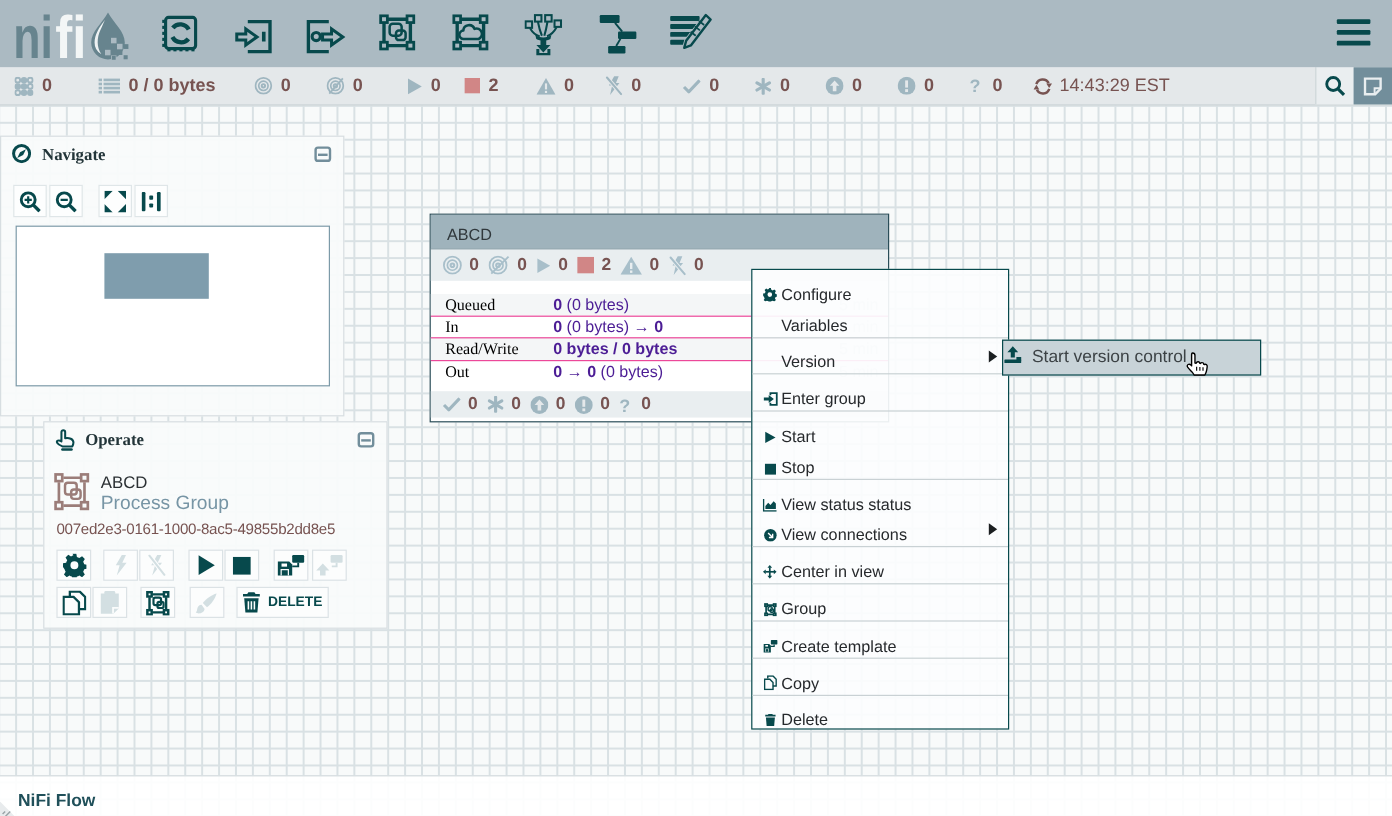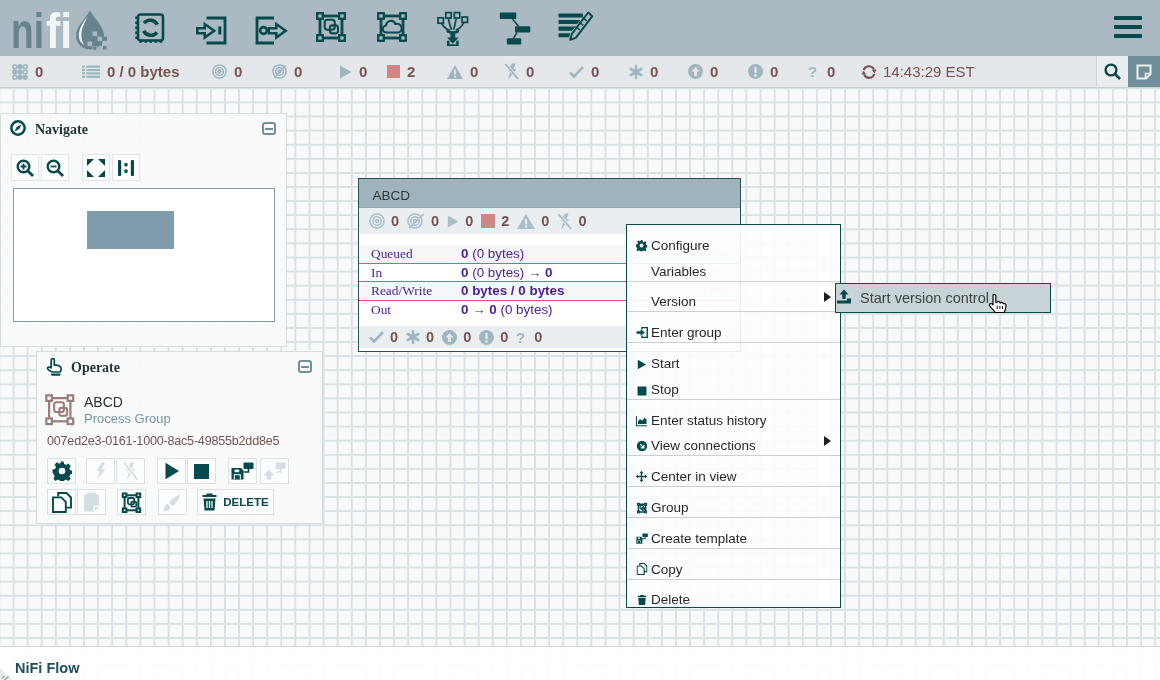--- a/index.html
+++ b/index.html
@@ -35,39 +35,39 @@
 .phead { position:absolute; left:0; top:0; width:100%; height:30px; }
 .ptitle { position:absolute; left:34px; top:7.5px; font-family:"Liberation Serif", serif; font-weight:bold; font-size:14px; color:#233539; }
 .pmin { position:absolute; right:10px; top:8px; width:14px; height:13px; border:2px solid #728e9b; border-radius:3px; }
 .pmin:after { content:""; position:absolute; left:1px; right:1px; top:3.5px; height:2px; background:#728e9b; }
 .zbtn { position:absolute; width:28px; height:27px; top:40px; background:#fdfefe; border:1px solid #dfe6e8; display:flex; align-items:center; justify-content:center; }
 #minimap { position:absolute; left:12px; top:74px; width:262px; height:134px; background:#fff; border:1px solid #7c9aa8; }
 #minimap .mrect { position:absolute; left:73px; top:22px; width:87px; height:38px; background:#7f9dad; }
 
 #op-pgicon { position:absolute; left:6.5px; top:41px; }
 #op-name { position:absolute; left:47px; top:42px; font-size:14px; color:#2b3033; }
-#op-type { position:absolute; left:47px; top:59px; font-size:13px; color:#7795a5; }
+#op-type { position:absolute; left:47px; top:59px; font-size:16px; color:#7795a5; }
 #op-uuid { position:absolute; left:10px; top:82px; font-size:12.6px; letter-spacing:-0.22px; color:#775351; }
 .obtn { position:absolute; width:29px; height:26px; background:#fcfdfd; border:1px solid #dbe2e5; display:flex; align-items:center; justify-content:center; }
 .orow1 { top:106px; } .orow2 { top:137px; }
 #delbtn { position:absolute; top:137px; left:160px; width:77px; height:26px; background:#fcfdfd; border:1px solid #dbe2e5; display:flex; align-items:center; justify-content:center; color:#07494c; font-weight:bold; font-size:11.5px; }
 
 #pg { position:absolute; left:358px; top:178px; width:383px; height:174px; border:1.5px solid #2a4d58; background:#fff; }
 #pg-head { height:29px; background:#9fb3bc; border-bottom:1px solid #93a7b0; }
 #pg-head span { position:absolute; left:13.5px; top:9px; font-size:13.5px; color:#30383c; }
 .pg-iconrow { height:26px; background:#e9eef0; display:flex; align-items:center; padding-left:10px; }
 .pg-iconrow .stat { margin-left:8px; }
 .pg-iconrow .stat:first-child { margin-left:0; }
 .pg-iconrow .scount { margin-left:6px; }
 .pg-iconrow .scount { font-size:14.5px; margin-left:6px; }
 .pg-stats { font-size:13.4px; }
 .pg-row { height:18.4px; line-height:18.4px; position:relative; border-top:1px solid #ec4899; }
 .pg-row:first-child { border-top:none; }
 .pg-row.odd { background:#f4f6f7; }
-.pg-row .lbl { position:absolute; left:12px; font-family:"Liberation Serif", serif; color:#4c1d95; }
+.pg-row .lbl { position:absolute; left:12px; font-family:"Liberation Serif", serif; color:#000000; }
 .pg-row .val { position:absolute; left:102px; color:#4c1d95; }
 .pg-row .fivemin { position:absolute; right:8px; color:#d9dee1; }
 .pg-row .b { font-weight:bold; }
 
 #menu { position:absolute; left:626px; top:224px; width:215px; background:rgba(252,253,254,0.92); border:1px solid #07494c; padding-top:2px; }
 .mi { height:25.8px; display:flex; align-items:flex-end; position:relative; }
 .mi .mico { width:17px; margin-left:6px; display:flex; justify-content:center; align-items:center; }
 .mi .mico svg { transform:scale(0.78); }
 .mi .mtxt { margin-left:1px; font-size:13.5px; color:#26292c; }
 .msep { height:1px; background:#c9d1d4; margin:2px 0; }
@@ -431,21 +431,21 @@
         <span class="mtxt">Stop</span>
       </div>
     <div class="msep"></div>
     <div class="mi">
         <span class="mico">
           <svg width="15" height="14" viewBox="0 0 15 14">
             <path d="M0.8 0.5 V13.2 H14.8" fill="none" stroke="#07494c" stroke-width="1.6"></path>
             <path d="M2.8 11 V7.8 L5.8 4.3 8.2 6.8 11.6 2.8 14 5.3 V11 Z" fill="#07494c"></path>
           </svg>
         </span>
-        <span class="mtxt">Enter status history</span>
+        <span class="mtxt">View status status</span>
       </div>
     <div class="mi">
         <span class="mico">
           <svg width="14" height="14" viewBox="0 0 14 14">
             <circle cx="7" cy="7" r="6.7" fill="#07494c"></circle>
             <path d="M4.6 4.6 L9.4 9.4 M9.4 5.4 V9.4 H5.4" stroke="#fff" stroke-width="1.5" fill="none"></path>
           </svg>
         </span>
         <span class="mtxt">View connections</span>
         <span class="marrow"></span>

